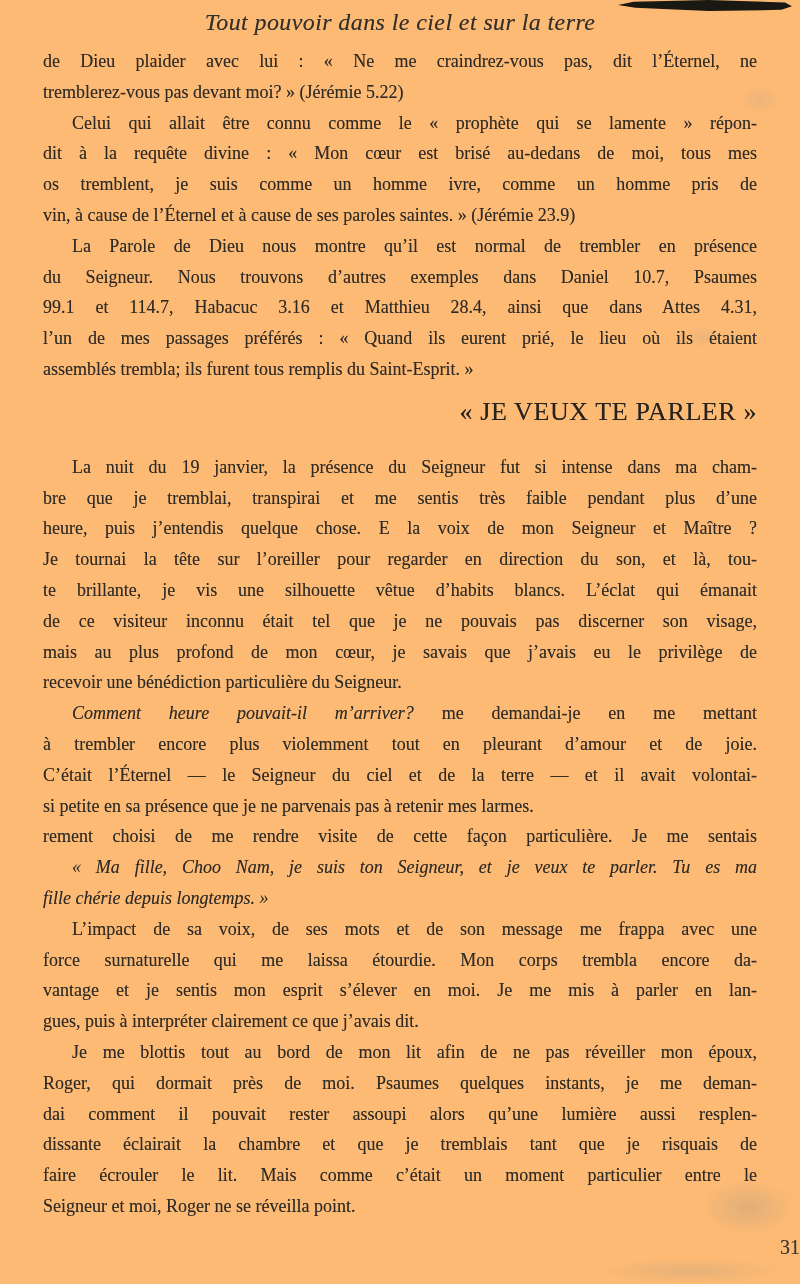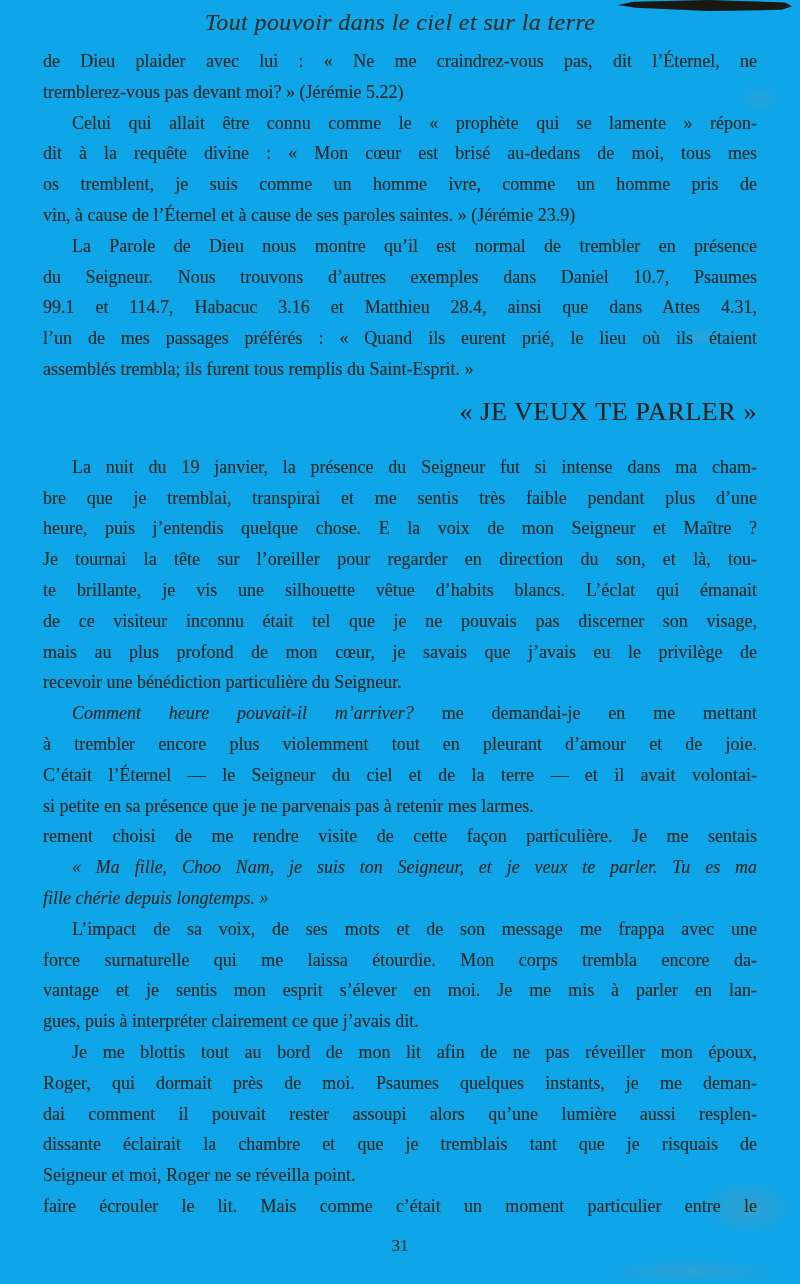--- a/index.html
+++ b/index.html
@@ -1,20 +1,20 @@
 <!DOCTYPE html>
 <html><head>
 <meta charset="utf-8">
 <style>
   html,body{margin:0;padding:0;background:#e9e7e2;}
   .page{
     position:relative;
     width:800px;height:1284px;
     margin:0 auto;
-    background:#0ea5e9;
+    background:#fdba74;
     font-family:"Liberation Serif","DejaVu Serif",serif;
     color:#2e2b26;
     overflow:hidden;
   }
   .running-title{
     position:absolute;top:7px;left:0;width:100%;
     text-align:center;
     font-style:italic;
     font-size:24px;
     line-height:30px;
@@ -44,22 +44,22 @@
     height:40px;line-height:40px;
     text-align:right;
     font-weight:normal;
     font-size:26px;
     letter-spacing:.6px;
     color:#26231f;
     text-shadow:0 0 .6px rgba(38,35,31,.5);
   }
   .page-number{
     position:absolute;top:1236px;left:0;width:100%;
-    text-align:center;
-    font-size:17px;
+    text-align:right;
+    font-size:20px;
     color:#3a3731;
     text-shadow:0 0 .6px rgba(58,55,49,.45);
   }
   
   .wedge{
     position:absolute;left:618px;top:0;width:174px;height:12px;
     background:#191813;
     clip-path:polygon(0 42%,9% 14%,52% 0,96% 20%,100% 52%,94% 82%,52% 92%,10% 64%);
   }
   .smudge{position:absolute;pointer-events:none;}
@@ -132,21 +132,21 @@
           <div class="line"><span>L’impact de sa voix, de ses mots et de son message me frappa avec une</span></div>
           <div class="line"><span>force surnaturelle qui me laissa étourdie. Mon corps trembla encore da-</span></div>
           <div class="line"><span>vantage et je sentis mon esprit s’élever en moi. Je me mis à parler en lan-</span></div>
           <div class="line last"><span>gues, puis à interpréter clairement ce que j’avais dit.</span></div>
         </div>
         <div class="para ind">
           <div class="line"><span>Je me blottis tout au bord de mon lit afin de ne pas réveiller mon époux,</span></div>
           <div class="line"><span>Roger, qui dormait près de moi. Psaumes quelques instants, je me deman-</span></div>
           <div class="line"><span>dai comment il pouvait rester assoupi alors qu’une lumière aussi resplen-</span></div>
           <div class="line"><span>dissante éclairait la chambre et que je tremblais tant que je risquais de</span></div>
+          <div class="line"><span>faire écrouler le lit. Mais comme c’était un moment particulier entre le</span></div>
           <div class="line last"><span>Seigneur et moi, Roger ne se réveilla point.</span></div>
-          <div class="line"><span>faire écrouler le lit. Mais comme c’était un moment particulier entre le</span></div>
         </div>
       </div>
   </div>
 
   <div class="page-number">31</div>
 
 </div>
 
 </body></html>

